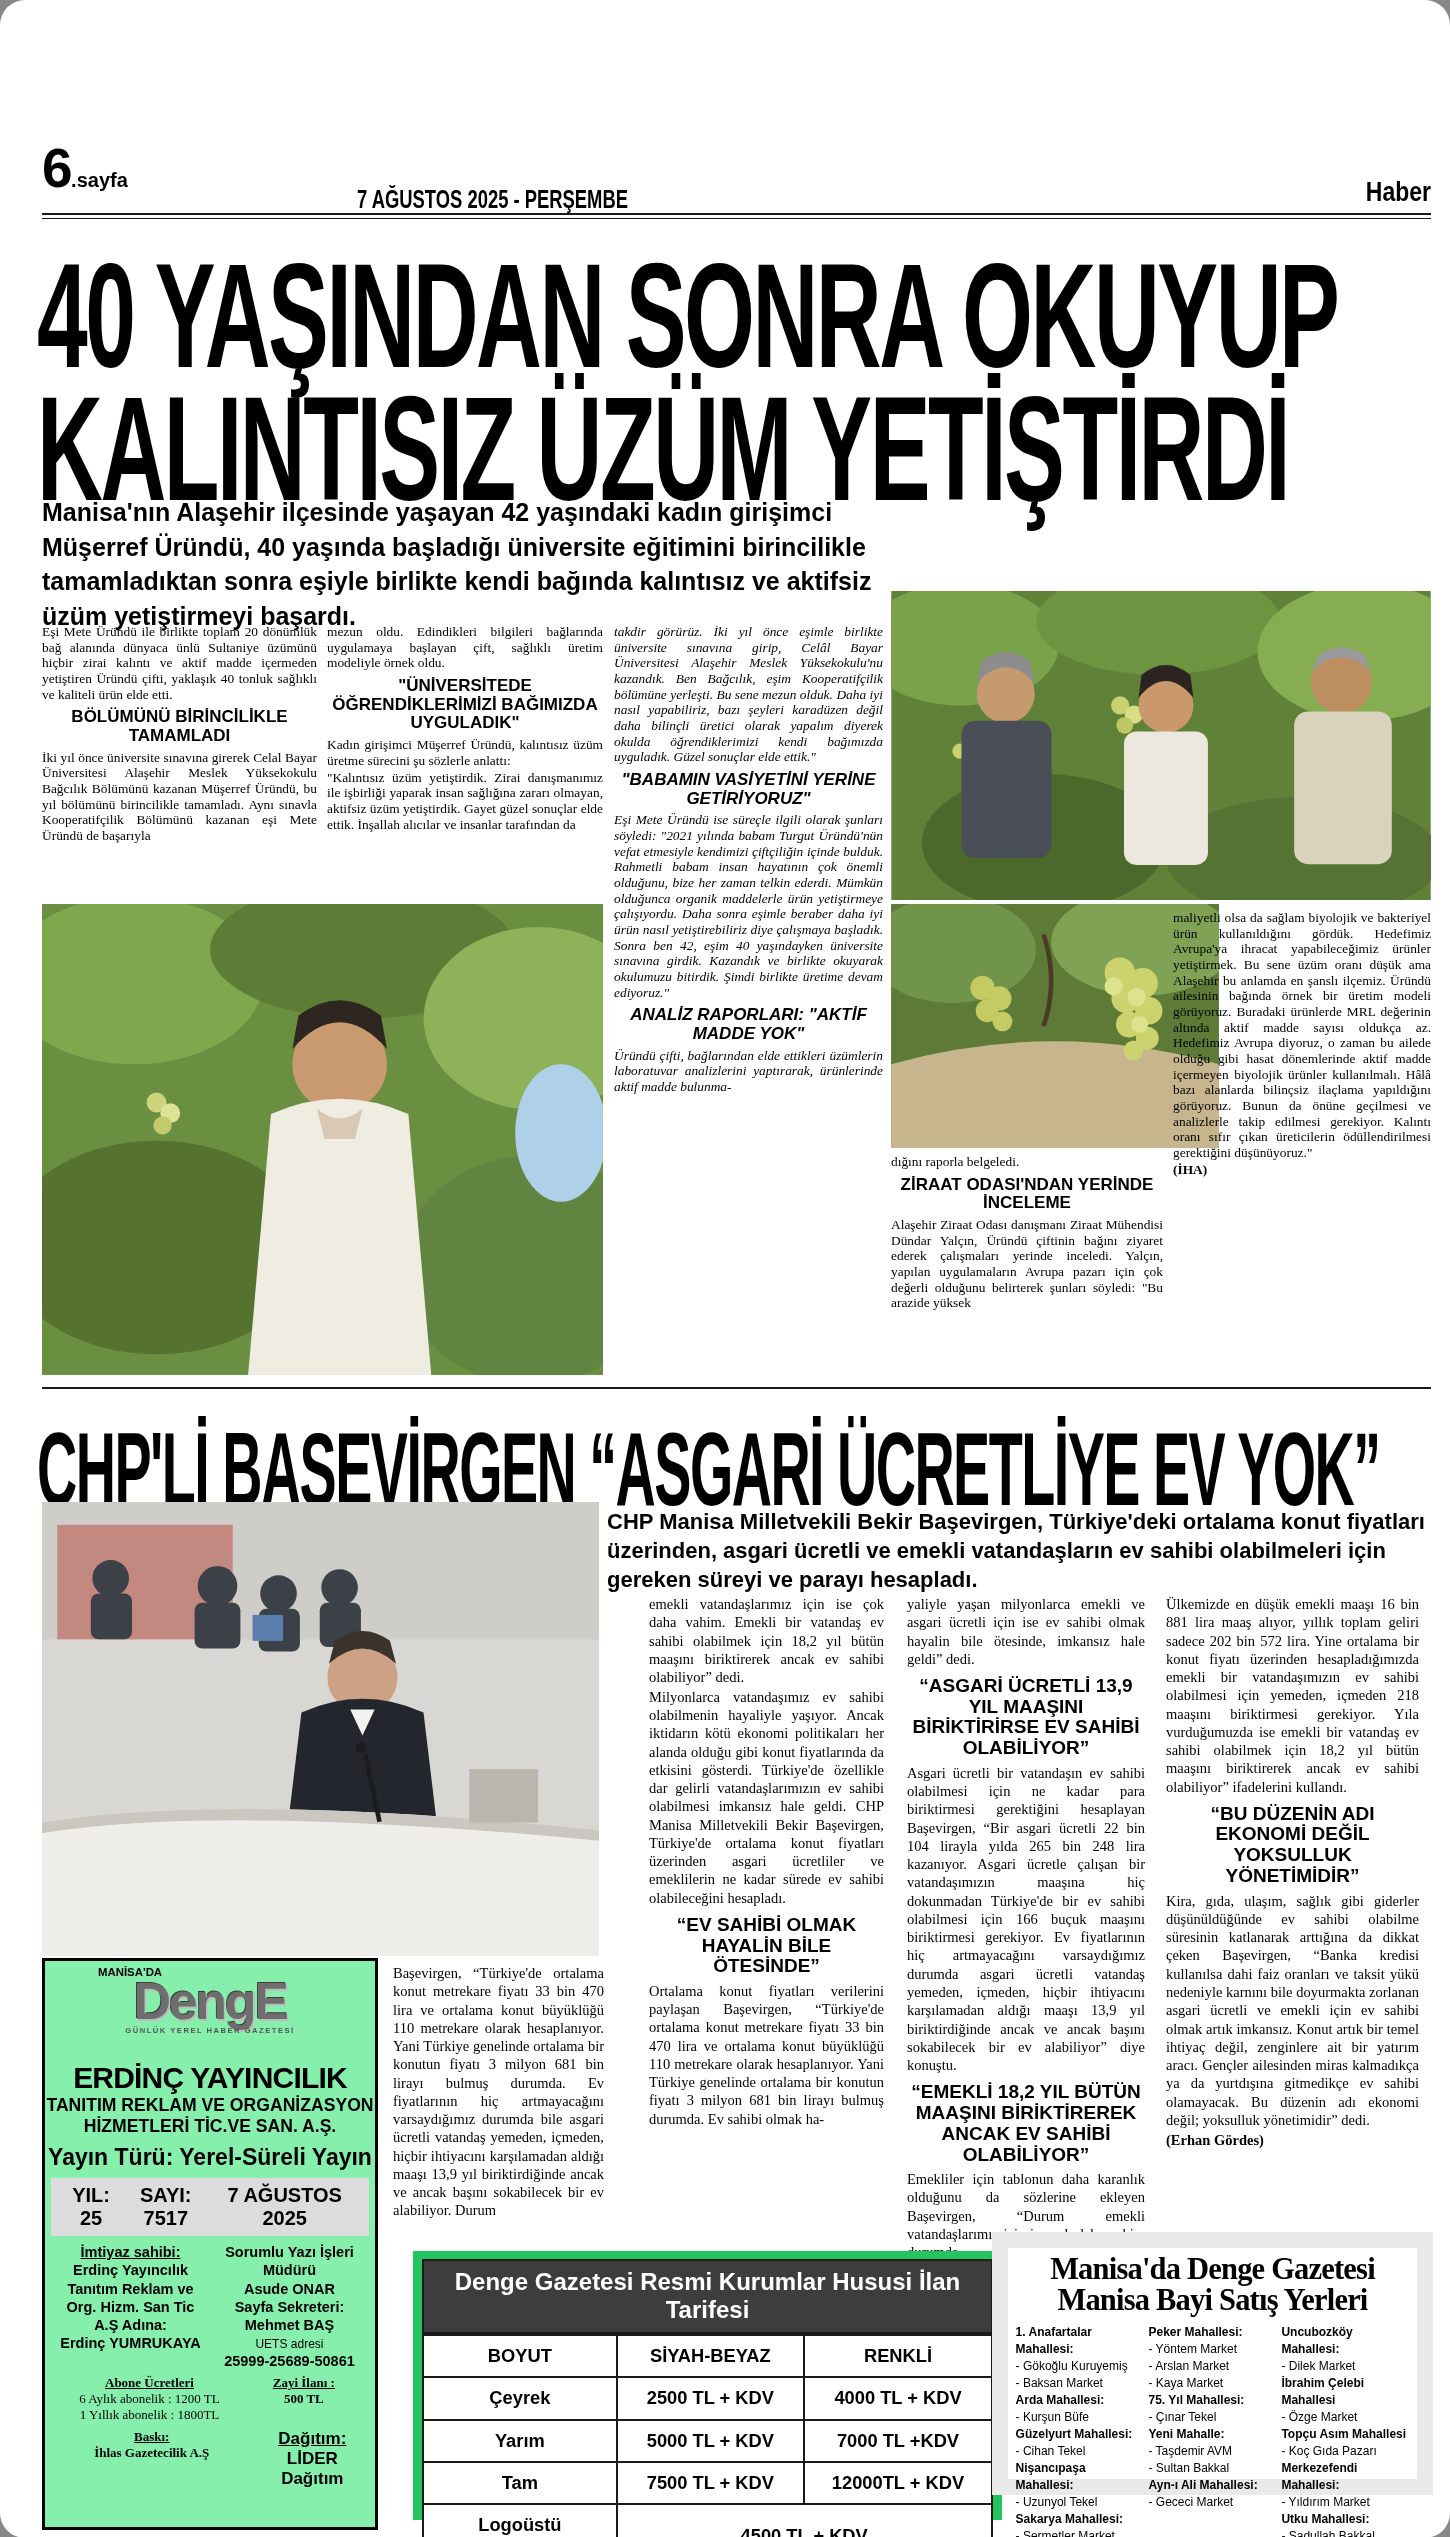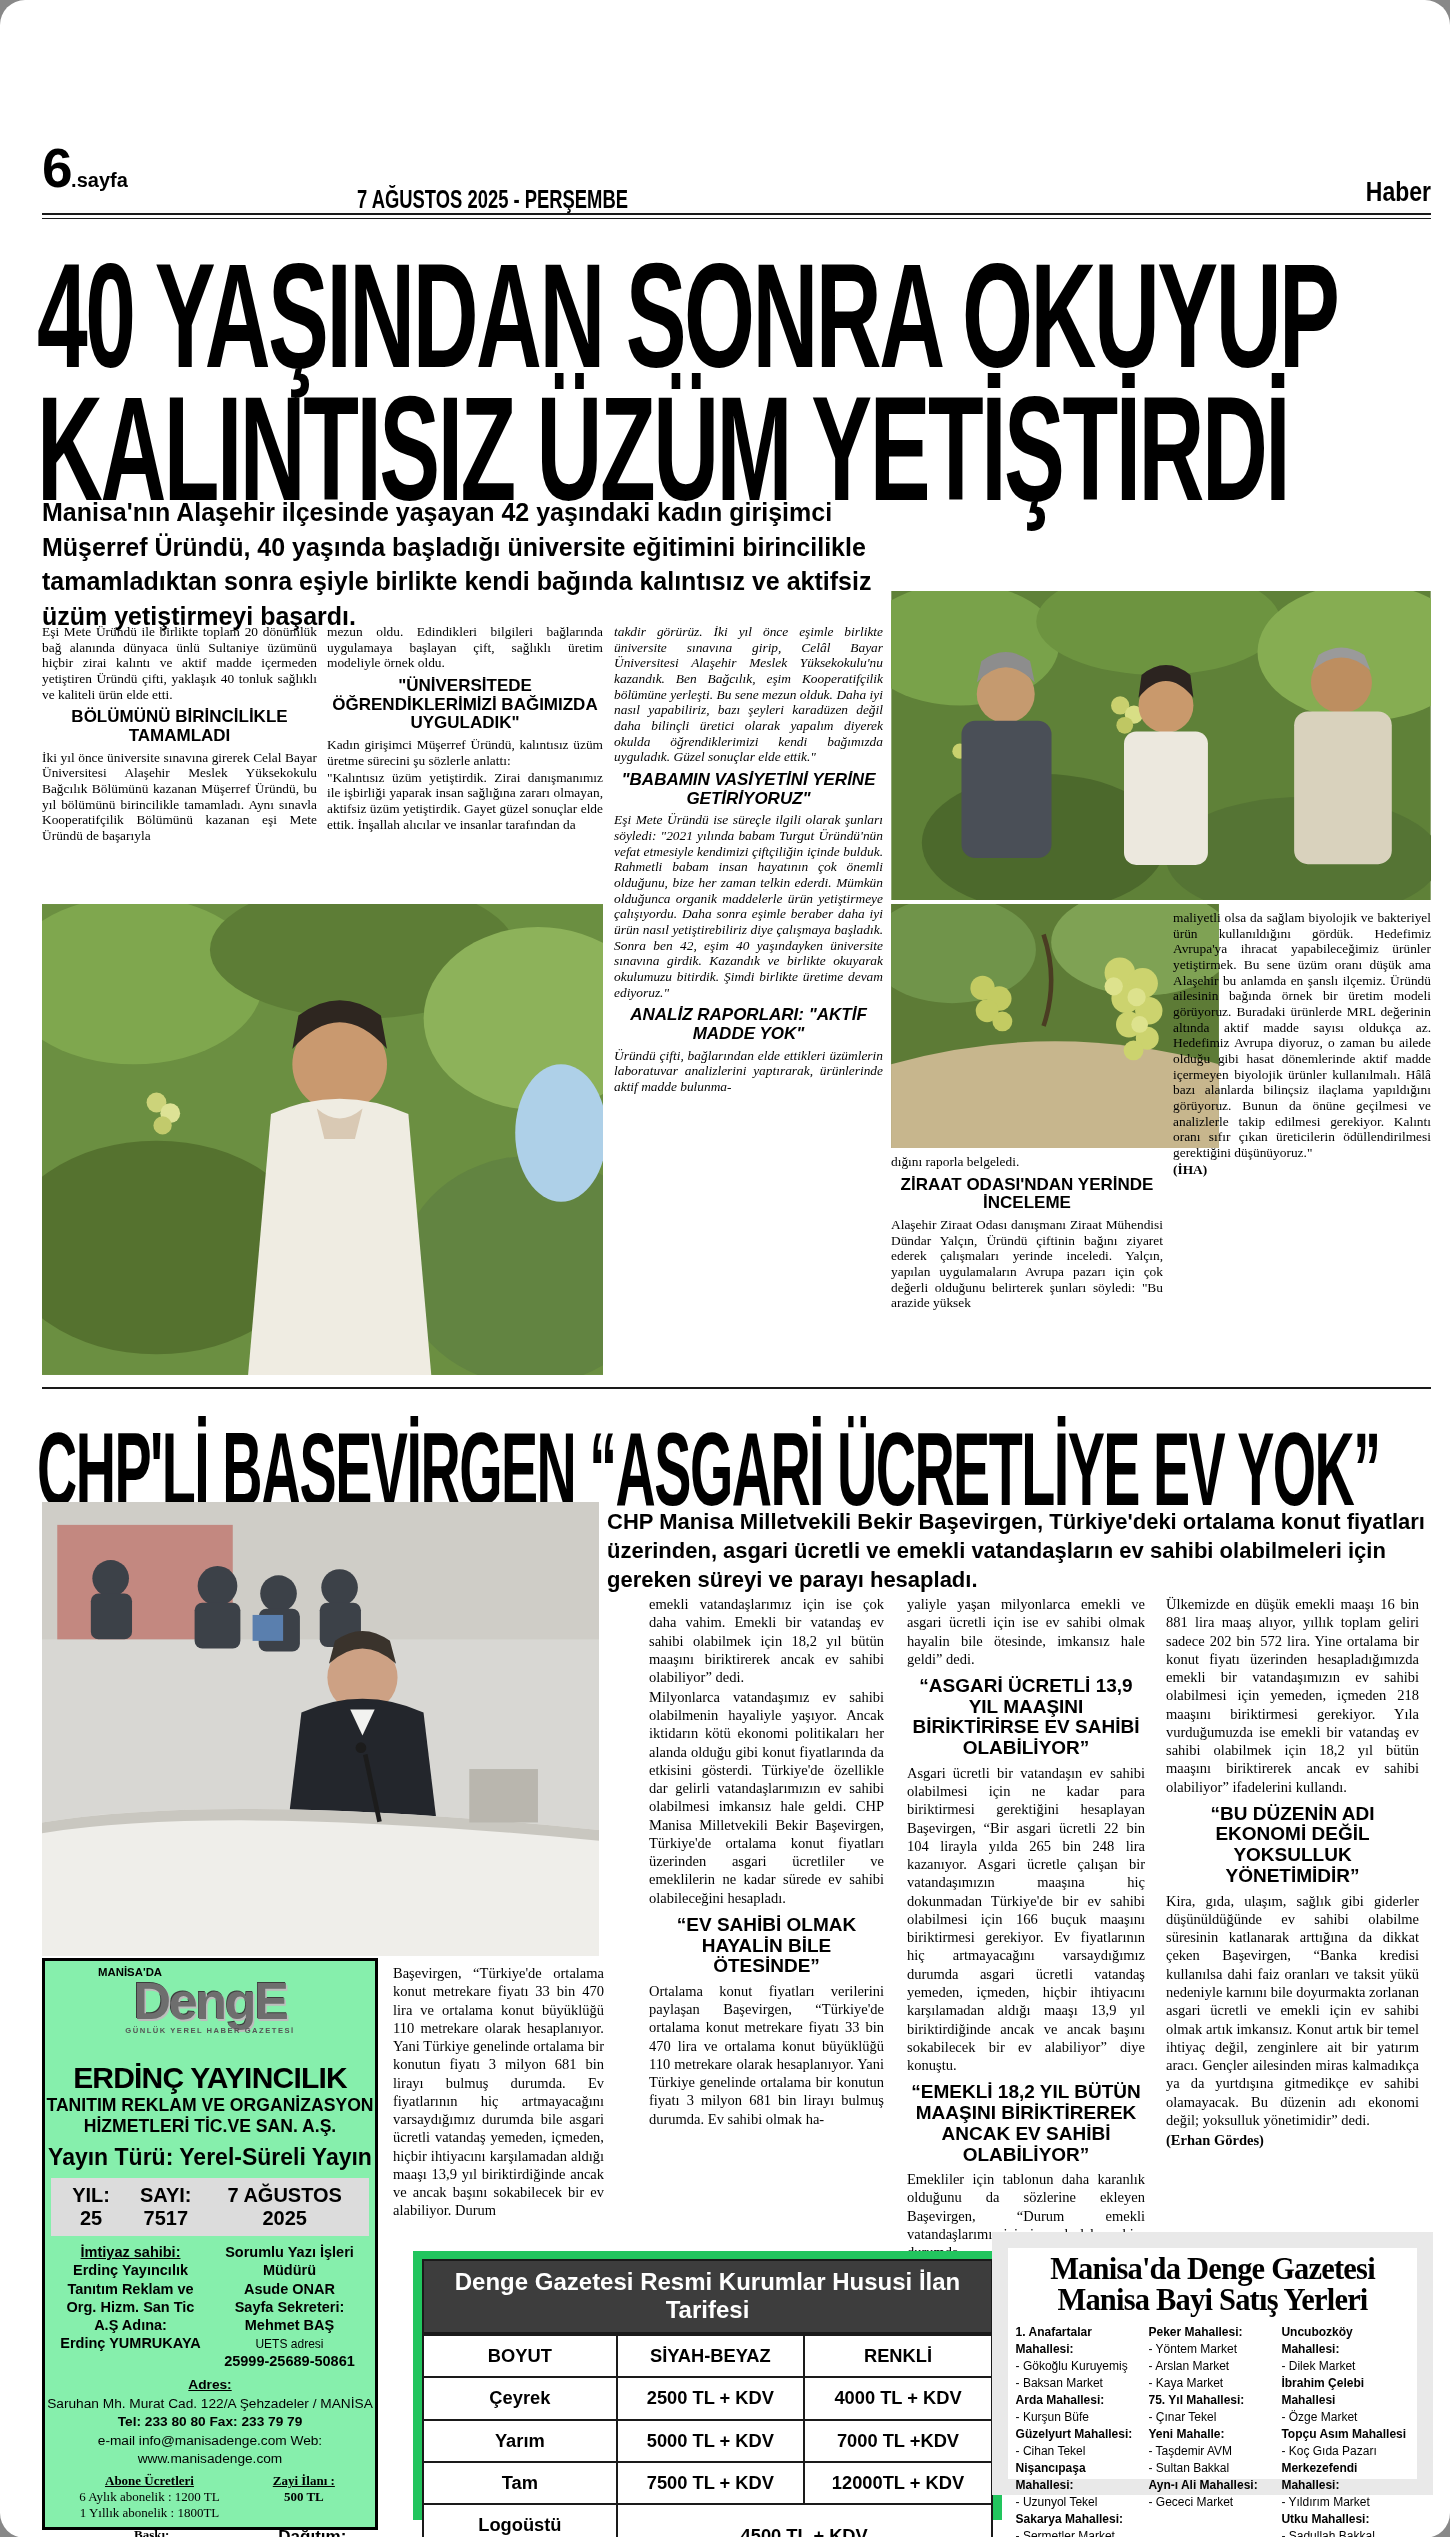--- a/index.html
+++ b/index.html
@@ -284,26 +284,20 @@
         <span>Erdinç YUMRUKAYA</span>
       </div>
       <div>
         <span>Sorumlu Yazı İşleri Müdürü</span><br>
         <span>Asude ONAR</span><br>
         <span>Sayfa Sekreteri:</span><br>
         <span>Mehmet BAŞ</span><br>
         <span style="font-weight:normal;font-size:12px;">UETS adresi</span><br>
         <span>25999-25689-50861</span>
       </div>
-    </div>
-    <div class="addr">
-      <span class="lbl">Adres:</span><br>
-      <span>Saruhan Mh. Murat Cad. 122/A Şehzadeler / MANİSA</span><br>
-      <span style="font-weight:bold;">Tel: 233 80 80 Fax: 233 79 79</span><br>
-      <span>e-mail info@manisadenge.com   Web: www.manisadenge.com</span>
     </div>
     <div class="subsrow">
       <div class="left">
         <span class="lbl" style="font-weight:bold;">Abone Ücretleri</span><br>
         <span>6 Aylık abonelik : 1200 TL</span><br>
         <span>1 Yıllık abonelik : 1800TL</span>
       </div>
       <div class="right">
         <span class="lbl">Zayi İlanı :</span><br>
         <span>500 TL</span>

